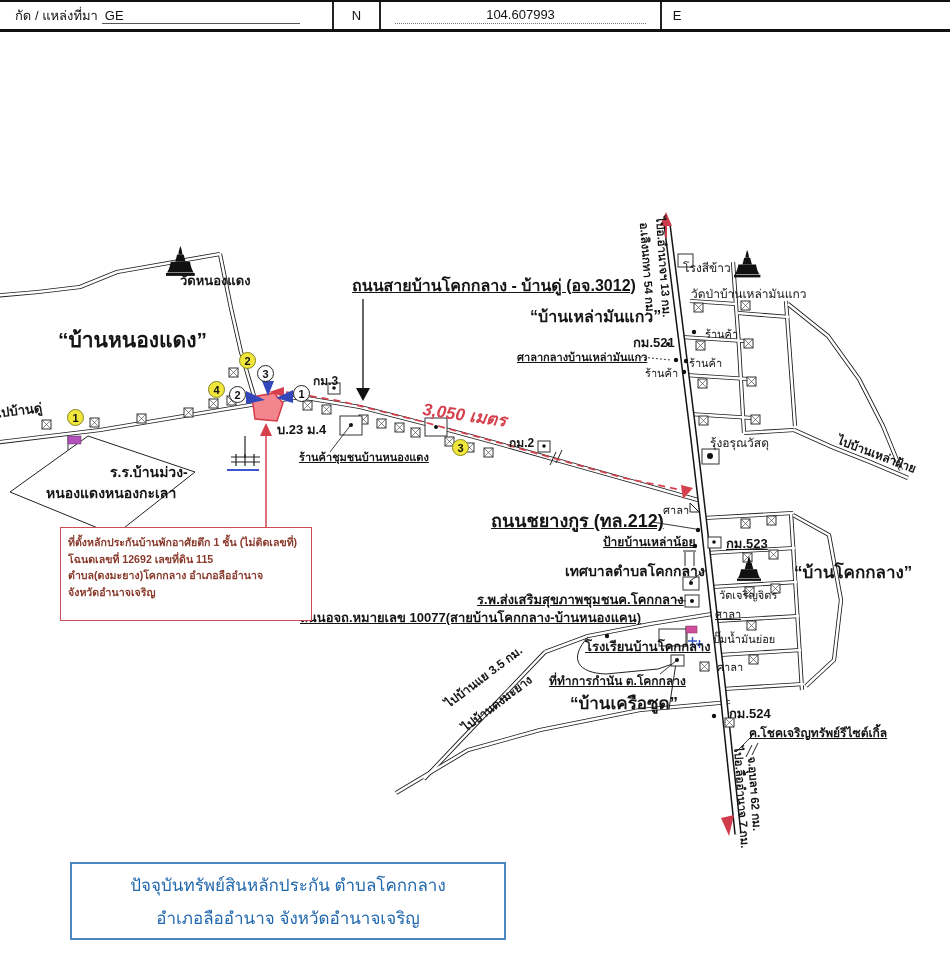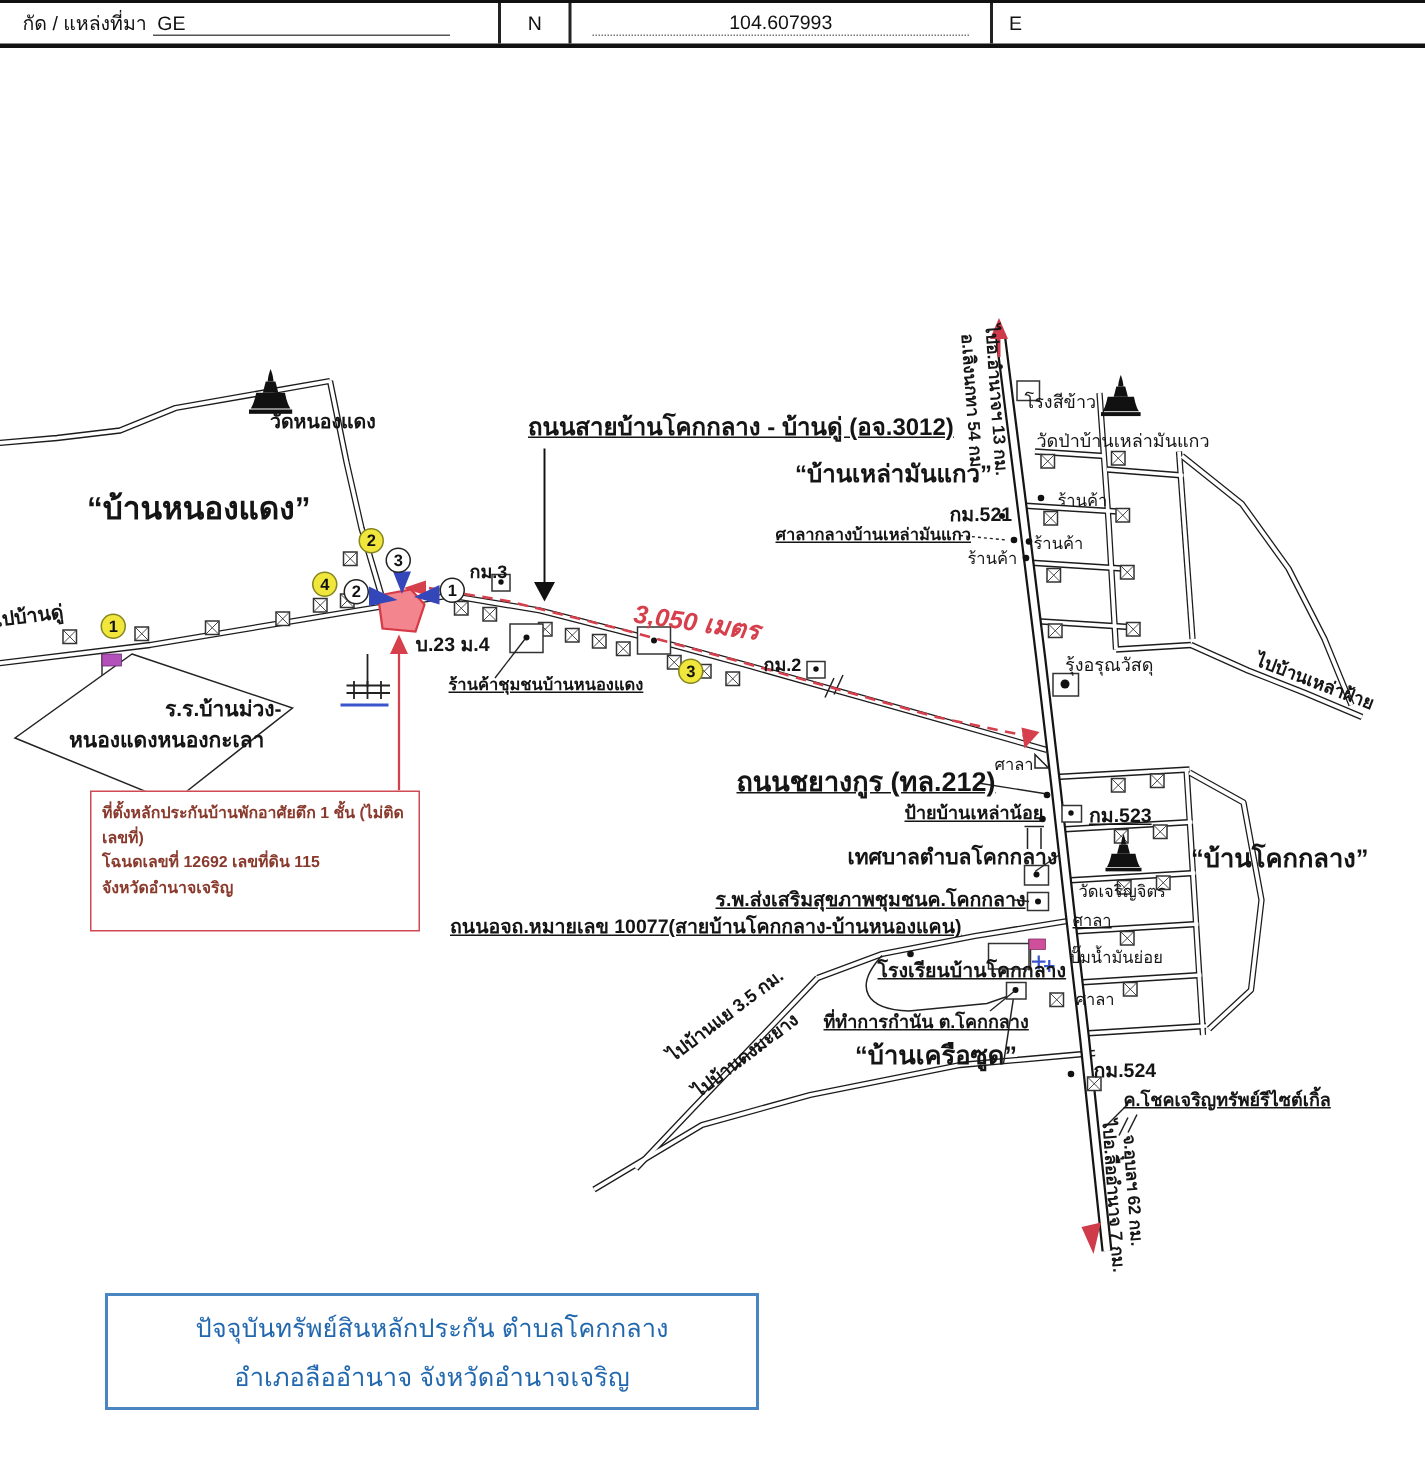--- a/index.html
+++ b/index.html
@@ -23,21 +23,21 @@
   .map-label{position:absolute;white-space:nowrap;line-height:1.15;color:#151515;}
   .map-label.bold{font-weight:bold;}
   .map-label.ul{text-decoration:underline;}
   .map-label.italic{font-style:italic;}
   .num-circle{position:absolute;width:17px;height:17px;border-radius:50%;
         border:1.4px solid #333;font-size:11px;font-weight:bold;z-index:3;
         display:flex;align-items:center;justify-content:center;box-sizing:border-box;color:#111;}
   .cy{background:#f0e63c;border-color:#86861e;}
   .cw{background:#ffffff;border-color:#222;}
   
-  #property-info-box{position:absolute;left:60px;top:527px;width:220px;height:94px;z-index:3;
+  #property-info-box{position:absolute;left:60px;top:527px;width:252px;height:94px;z-index:3;
         border:1.6px solid #cf4a52;background:#fff;box-sizing:border-box;
         padding:6px 7px;font-size:10.6px;font-weight:bold;color:#8a3a2c;line-height:1.58;}
   
   #footer-box{position:absolute;left:70px;top:862px;width:436px;height:78px;z-index:3;
         border:2px solid #4a86c2;background:#fff;box-sizing:border-box;
         display:flex;flex-direction:column;align-items:center;justify-content:center;
         font-size:17px;color:#2268ae;gap:6px;}
   
   .rd-c{stroke:#1c1c1c;stroke-width:4.2;fill:none;stroke-linejoin:round;}
   .rd-f{stroke:#ffffff;stroke-width:2.5;fill:none;stroke-linejoin:round;}
@@ -348,20 +348,21 @@
       <div class="num-circle cw" style="left: 229px; top: 386px;">2</div>
       <div class="num-circle cw" style="left: 293px; top: 385px;">1</div>
       <div class="num-circle cy" style="left: 67px; top: 409px;">1</div>
       <div class="num-circle cy" style="left: 452px; top: 439px;">3</div>
     </div>
 
   <div id="property-info-box">
     <div class="info-lines">
         <div>ที่ตั้งหลักประกันบ้านพักอาศัยตึก 1 ชั้น (ไม่ติดเลขที่)</div>
         <div>โฉนดเลขที่ 12692 เลขที่ดิน 115</div>
+        <div>ตำบล(ดงมะยาง)โคกกลาง  อำเภอลืออำนาจ</div>
         <div>จังหวัดอำนาจเจริญ</div>
       </div>
   </div>
 
   <div id="footer-box">
     <div>ปัจจุบันทรัพย์สินหลักประกัน ตำบลโคกกลาง</div>
     <div>อำเภอลืออำนาจ จังหวัดอำนาจเจริญ</div>
   </div>
 
 </div>

